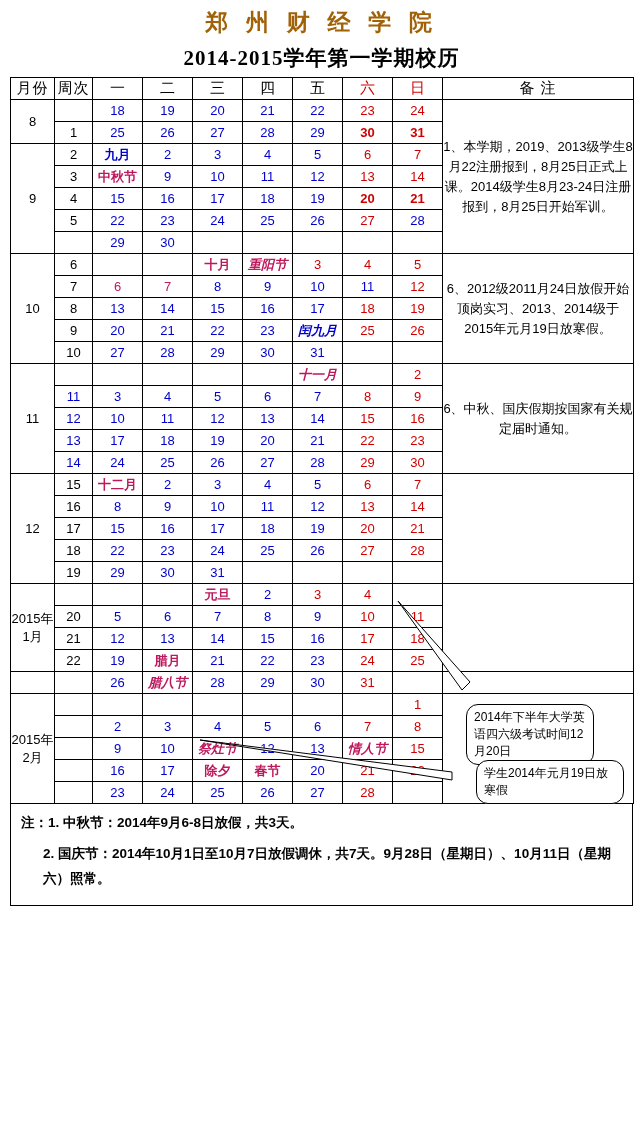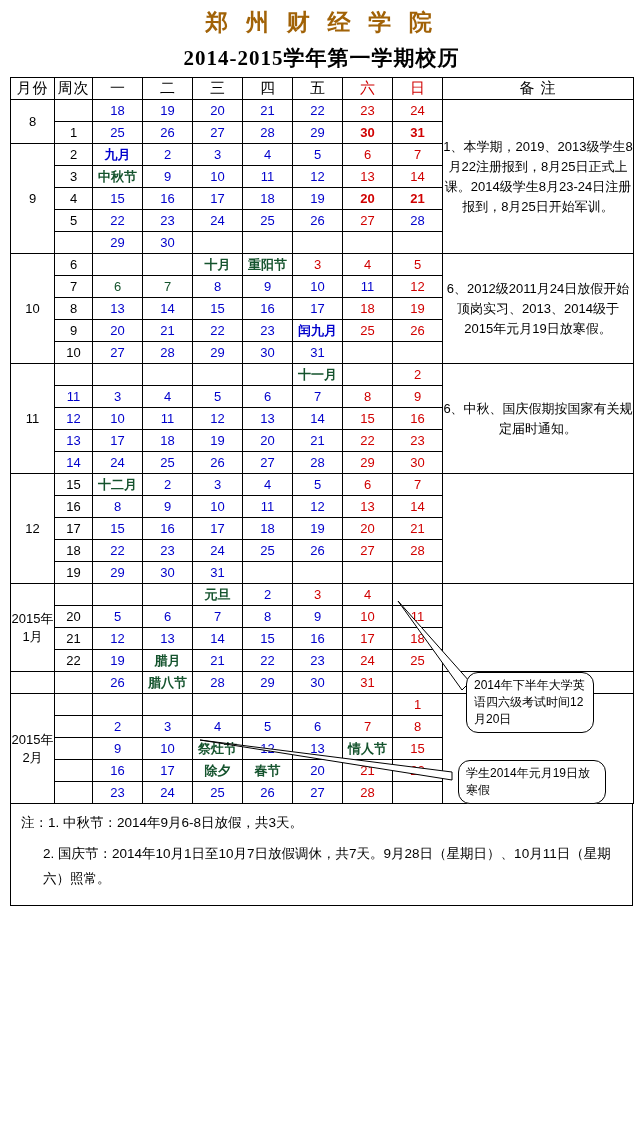--- a/index.html
+++ b/index.html
@@ -61,70 +61,71 @@
   col.c-week  { width: 38px; }
   col.c-day   { width: 50px; }
   col.c-note  { width: 191px; }
 
   .hdr-label { letter-spacing: 1px; }
   .hdr-sun { color: #d00000; }
   .hdr-sat { color: #d00000; }
 
   .red { color: #d00000; }
   .blue { color: #0000cc; }
-  .magenta { color: #14532d; }
+  .magenta { color: #be185d; }
   .bold { font-weight: bold; }
   .small { font-size: 10px; }
-  .xsmall { font-size: 9px; }
+  .xsmall { font-size: 9px; font-style: italic; }
 
   .note-cell {
     text-align: left;
     vertical-align: top;
     font-size: 13px;
     line-height: 20px;
     padding: 2px 6px 2px 8px;
     font-family: "Liberation Sans", sans-serif;
   }
   .note-cell.blank { }
 
   .footnotes {
     margin: 0 10px;
     border: 1px solid #000;
     border-top: none;
     font-size: 13.5px;
     line-height: 25px;
     padding: 6px 10px 8px 10px;
     box-sizing: border-box;
     width: 623px;
+    font-weight: bold;
   }
   .footnotes p {
     margin: 0 0 6px 0;
     text-indent: 0;
   }
   .fn-indent2 { padding-left: 22px; }
 
   
   .callout {
     position: absolute;
     border: 1px solid #000;
     border-radius: 12px;
     background: #fff;
     font-size: 12px;
     line-height: 17px;
     padding: 4px 7px;
     box-sizing: border-box;
   }
   #callout-cet {
     left: 466px;
-    top: 672px;
+    top: 704px;
     width: 128px;
     height: 61px;
   }
   #callout-winter {
-    left: 458px;
+    left: 476px;
     top: 760px;
     width: 148px;
     height: 44px;
   }
   svg.leaders {
     position: absolute;
     left: 0; top: 0;
     width: 643px;
     height: 1128px;
     pointer-events: none;

